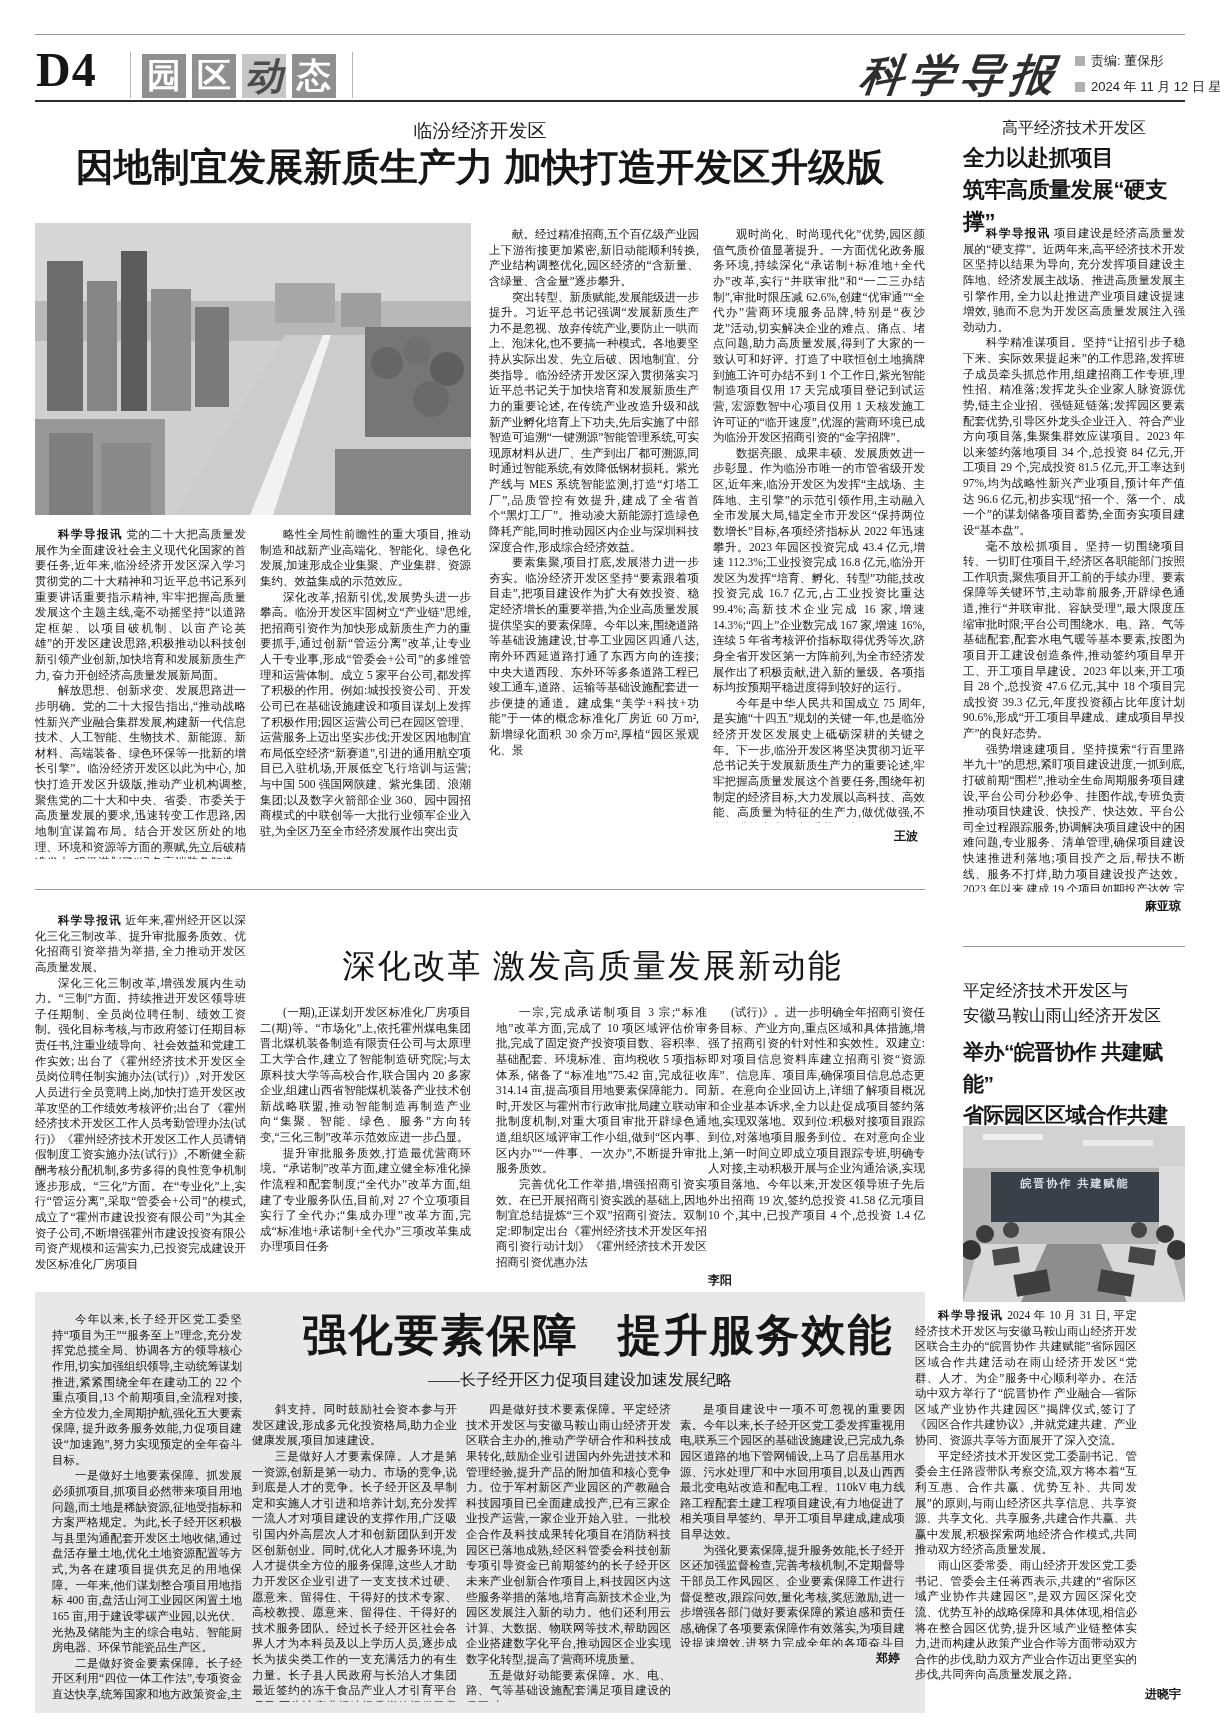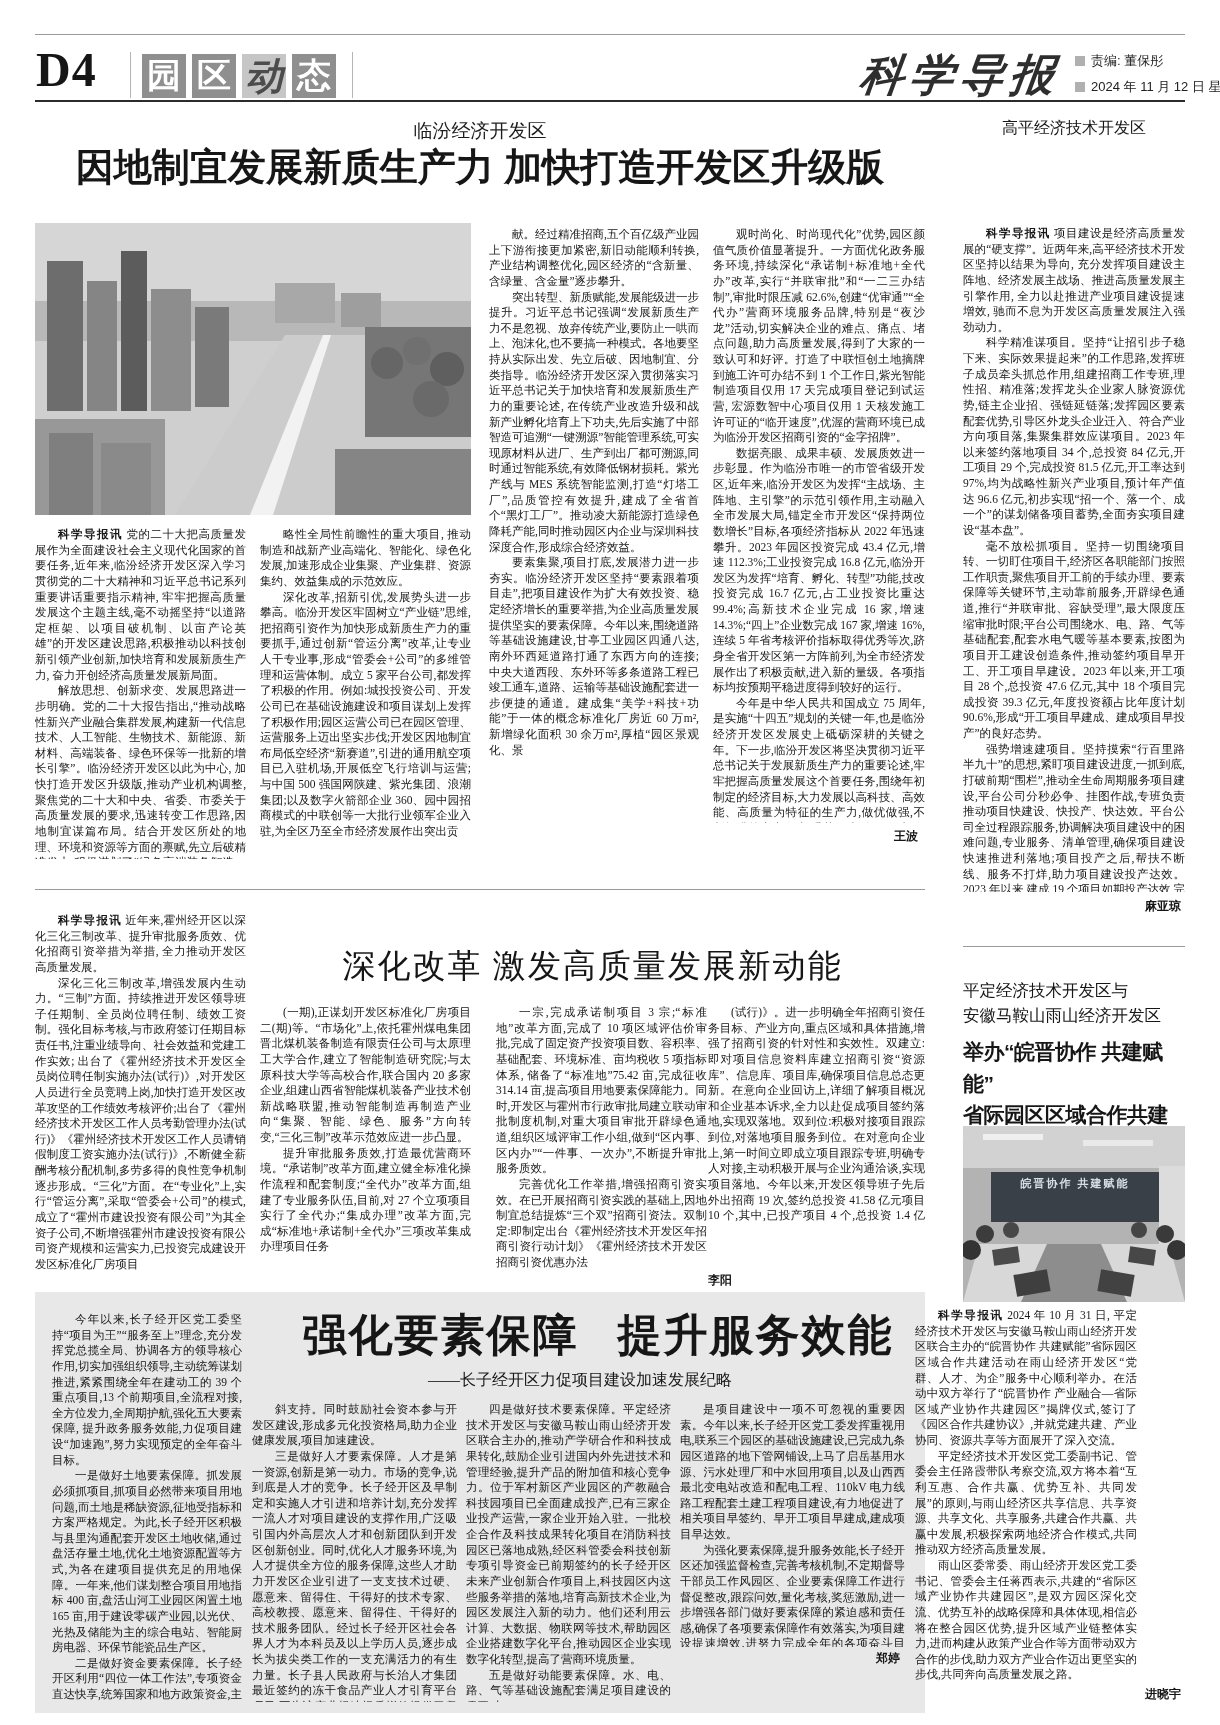--- a/index.html
+++ b/index.html
@@ -163,39 +163,43 @@
   <div class="col" style="left:708px;top:1005px;width:217px;height:218px;">
       <p class="para">(试行)》。进一步明确全年招商引资任务目标、产业方向,重点区域和具体措施,增强了招商引资的针对性和实效性。双建立:即对项目信息资料库建立招商引资“资源库”、信息库、项目库,确保项目信息总态更新。在意向企业回访上,详细了解项目概况和企业基本诉求,全力以赴促成项目签约落地,实现双落地。双到位:积极对接项目跟踪到位,对落地项目服务到位。在对意向企业上,第一时间立即成立项目跟踪专班,明确专人对接,主动积极开展与企业沟通洽谈,实现项目落地。今年以来,开发区领导班子先后外出招商 19 次,签约总投资 41.58 亿元项目 10 个,其中,已投产项目 4 个,总投资 1.4 亿元;已开工项目 2 个,总投资 4 亿元。</p>
     </div>
   <span class="byline" style="left:708px;top:1272px;width:210px;text-align:left;">李阳</span>
 
   <div class="abs" id="zz-box"></div>
   <div class="abs" id="zz-headline">强化要素保障 提升服务效能</div>
   <div class="abs" id="zz-subtitle">——长子经开区力促项目建设加速发展纪略</div>
 
   <div class="col" style="left:52px;top:1312px;width:190px;height:390px;">
-      <p class="para">今年以来,长子经开区党工委坚持“项目为王”“服务至上”理念,充分发挥党总揽全局、协调各方的领导核心作用,切实加强组织领导,主动统筹谋划推进,紧紧围绕全年在建动工的 39 个重点项目,13 个前期项目,全流程对接,全方位发力,全周期护航,强化五大要素保障, 提升政务服务效能,力促项目建设“加速跑”,努力实现预定的全年奋斗目标。</p>
+      <p class="para">今年以来,长子经开区党工委坚持“项目为王”“服务至上”理念,充分发挥党总揽全局、协调各方的领导核心作用,切实加强组织领导,主动统筹谋划推进,紧紧围绕全年在建动工的 22 个重点项目,13 个前期项目,全流程对接,全方位发力,全周期护航,强化五大要素保障, 提升政务服务效能,力促项目建设“加速跑”,努力实现预定的全年奋斗目标。</p>
       <p class="para">一是做好土地要素保障。抓发展必须抓项目,抓项目必然带来项目用地问题,而土地是稀缺资源,征地受指标和方案严格规定。为此,长子经开区积极与县里沟通配套开发区土地收储,通过盘活存量土地,优化土地资源配置等方式,为各在建项目提供充足的用地保障。一年来,他们谋划整合项目用地指标 400 亩,盘活山河工业园区闲置土地 165 亩,用于建设零碳产业园,以光伏、光热及储能为主的综合电站、智能厨房电器、环保节能瓷品生产区。</p>
       <p class="para">二是做好资金要素保障。长子经开区利用“四位一体工作法”,专项资金直达快享,统筹国家和地方政策资金,主动搭建银企对接平台,统筹国家和地方财力专项资金,对开发区的重点项目建设给予适当倾</p>
     </div>
   <div class="col" style="left:252px;top:1402px;width:205px;height:300px;">
       <p class="para">斜支持。同时鼓励社会资本参与开发区建设,形成多元化投资格局,助力企业健康发展,项目加速建设。</p>
       <p class="para">三是做好人才要素保障。人才是第一资源,创新是第一动力。市场的竞争,说到底是人才的竞争。长子经开区及早制定和实施人才引进和培养计划,充分发挥一流人才对项目建设的支撑作用,广泛吸引国内外高层次人才和创新团队到开发区创新创业。同时,优化人才服务环境,为人才提供全方位的服务保障,这些人才助力开发区企业引进了一支支技术过硬、愿意来、留得住、干得好的技术专家、高校教授、愿意来、留得住、干得好的技术服务团队。经过长子经开区社会各界人才为本科员及以上学历人员,逐步成长为拔尖类工作的一支充满活力的有生力量。长子县人民政府与长治人才集团最近签约的冻干食品产业人才引育平台项目,更为该产业提速提质增效提供了坚实的人才支撑。</p>
     </div>
   <div class="col" style="left:466px;top:1402px;width:205px;height:300px;">
       <p class="para">四是做好技术要素保障。平定经济技术开发区与安徽马鞍山雨山经济开发区联合主办的,推动产学研合作和科技成果转化,鼓励企业引进国内外先进技术和管理经验,提升产品的附加值和核心竞争力。位于军村新区产业园区的产教融合科技园项目已全面建成投产,已有三家企业投产运营,一家企业开始入驻。一批校企合作及科技成果转化项目在消防科技园区已落地成熟,经区科管委会科技创新专项引导资金已前期签约的长子经开区未来产业创新合作项目上,科技园区内这些服务举措的落地,培育高新技术企业,为园区发展注入新的动力。他们还利用云计算、大数据、物联网等技术,帮助园区企业搭建数字化平台,推动园区企业实现数字化转型,提高了营商环境质量。</p>
       <p class="para">五是做好动能要素保障。水、电、路、气等基础设施配套满足项目建设的需要,也</p>
     </div>
   <div class="col" style="left:680px;top:1402px;width:225px;height:245px;">
       <p class="para">是项目建设中一项不可忽视的重要因素。今年以来,长子经开区党工委发挥重视用电,联系三个园区的基础设施建设,已完成九条园区道路的地下管网铺设,上马了启岳基用水源、污水处理厂和中水回用项目,以及山西西最北变电站改造和配电工程、110kV 电力线路工程配套土建工程项目建设,有力地促进了相关项目早签约、早开工项目早建成,建成项目早达效。</p>
       <p class="para">为强化要素保障,提升服务效能,长子经开区还加强监督检查,完善考核机制,不定期督导干部员工作风园区、企业要素保障工作进行督促整改,跟踪问效,量化考核,奖惩激励,进一步增强各部门做好要素保障的紧迫感和责任感,确保了各项要素保障作有效落实,为项目建设提速增效,进努力完成全年的各项奋斗目标。</p>
     </div>
   <span class="byline" style="left:680px;top:1650px;width:220px;text-align:right;">郑婷</span>
 
   <div class="abs" id="gp-kicker">高平经济技术开发区</div>
+  <div class="abs" id="gp-headline">
+    <div>全力以赴抓项目</div>
+    <div>筑牢高质量发展“硬支撑”</div>
+  </div>
   <div class="col" style="left:963px;top:226px;width:222px;height:666px;">
       <p class="para"><strong>科学导报讯</strong> 项目建设是经济高质量发展的“硬支撑”。近两年来,高平经济技术开发区坚持以结果为导向, 充分发挥项目建设主阵地、经济发展主战场、推进高质量发展主引擎作用, 全力以赴推进产业项目建设提速增效, 驰而不息为开发区高质量发展注入强劲动力。</p>
       <p class="para">科学精准谋项目。坚持“让招引步子稳下来、实际效果提起来”的工作思路,发挥班子成员牵头抓总作用,组建招商工作专班,理性招、精准落;发挥龙头企业家人脉资源优势,链主企业招、强链延链落;发挥园区要素配套优势,引导区外龙头企业迁入、符合产业方向项目落,集聚集群效应谋项目。2023 年以来签约落地项目 34 个,总投资 84 亿元,开工项目 29 个,完成投资 81.5 亿元,开工率达到 97%,均为战略性新兴产业项目,预计年产值达 96.6 亿元,初步实现“招一个、落一个、成一个”的谋划储备项目蓄势,全面夯实项目建设“基本盘”。</p>
       <p class="para">毫不放松抓项目。坚持一切围绕项目转、一切盯住项目干,经济区各职能部门按照工作职责,聚焦项目开工前的手续办理、要素保障等关键环节,主动靠前服务,开辟绿色通道,推行“并联审批、容缺受理”,最大限度压缩审批时限;平台公司围绕水、电、路、气等基础配套,配套水电气暖等基本要素,按图为项目开工建设创造条件,推动签约项目早开工、开工项目早建设。2023 年以来,开工项目 28 个,总投资 47.6 亿元,其中 18 个项目完成投资 39.3 亿元,年度投资额占比年度计划 90.6%,形成“开工项目早建成、建成项目早投产”的良好态势。</p>
       <p class="para">强势增速建项目。坚持摸索“行百里路半九十”的思想,紧盯项目建设进度,一抓到底,打破前期“围栏”,推动全生命周期服务项目建设,平台公司分秒必争、挂图作战,专班负责推动项目快建设、快投产、快达效。平台公司全过程跟踪服务,协调解决项目建设中的困难问题,专业服务、清单管理,确保项目建设快速推进利落地;项目投产之后,帮扶不断线、服务不打烊,助力项目建设投产达效。2023 年以来,建成 19 个项目如期投产达效,完成投资 29.2 亿元,今年 1—9 月已完成投资 15.6 亿元,占比预计年产值的 84.3%,以项目建设的实际成效持续夯实开发区高质量发展“硬支撑”。</p>
     </div>
   <span class="byline" style="left:963px;top:898px;width:218px;text-align:right;">麻亚琼</span>
 
   <div class="rule" style="left:963px;top:946px;width:222px;"></div>
 

